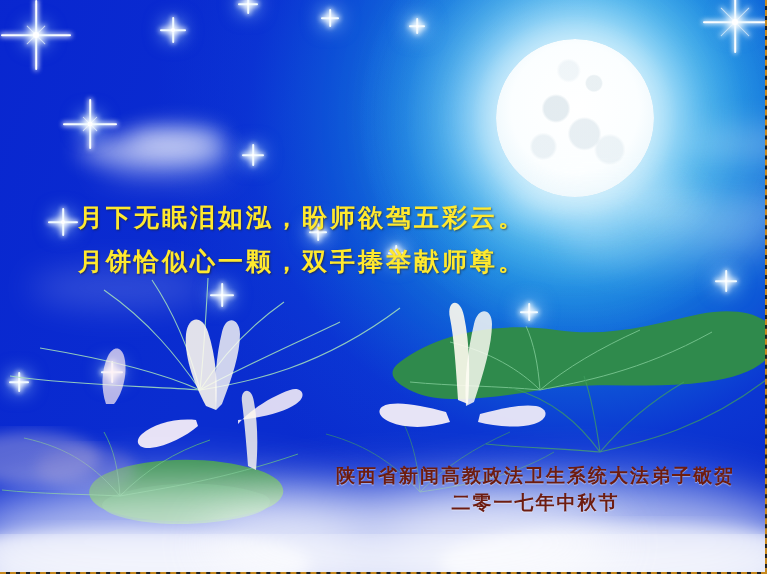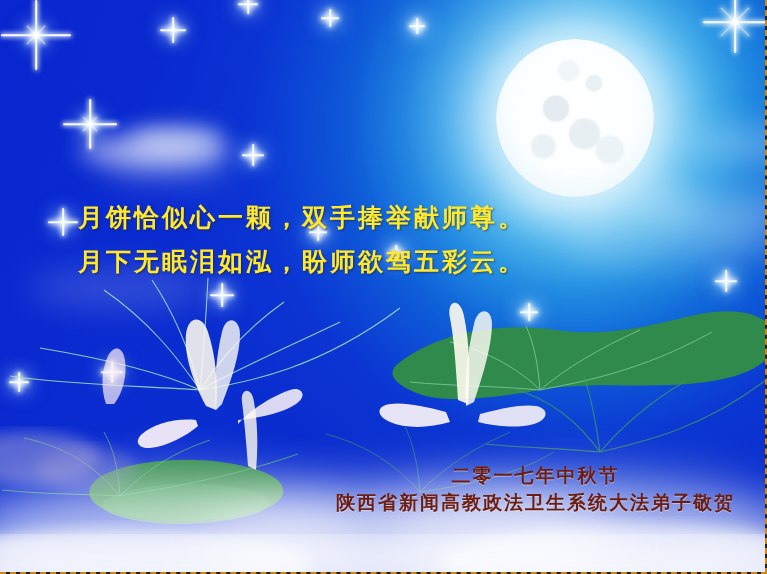--- a/index.html
+++ b/index.html
@@ -392,22 +392,22 @@
       <ellipse cx="86" cy="196" rx="50" ry="22" fill="#9a92cf" opacity=".35" filter="url(#blurMd)"></ellipse>
     </g>
   </svg>
 
   <div class="mist b" style="left:-40px;bottom:-30px;width:420px;height:120px;opacity:.85;"></div>
   <div class="mist b" style="right:-40px;bottom:-30px;width:440px;height:120px;opacity:.85;"></div>
   <div class="mist b" style="left:200px;bottom:-26px;width:420px;height:110px;opacity:.8;"></div>
 
 
   <div class="poem">
+    <div class="poem-line">月下无眠泪如泓，盼师欲驾五彩云。</div>
     <div class="poem-line">月饼恰似心一颗，双手捧举献师尊。</div>
-    <div class="poem-line">月下无眠泪如泓，盼师欲驾五彩云。</div>
   </div>
 
   <div class="sign">
+    <div class="sign-line">陕西省新闻高教政法卫生系统大法弟子敬贺</div>
     <div class="sign-line">二零一七年中秋节</div>
-    <div class="sign-line">陕西省新闻高教政法卫生系统大法弟子敬贺</div>
   </div>
 
 </div>
 
 </body></html>

